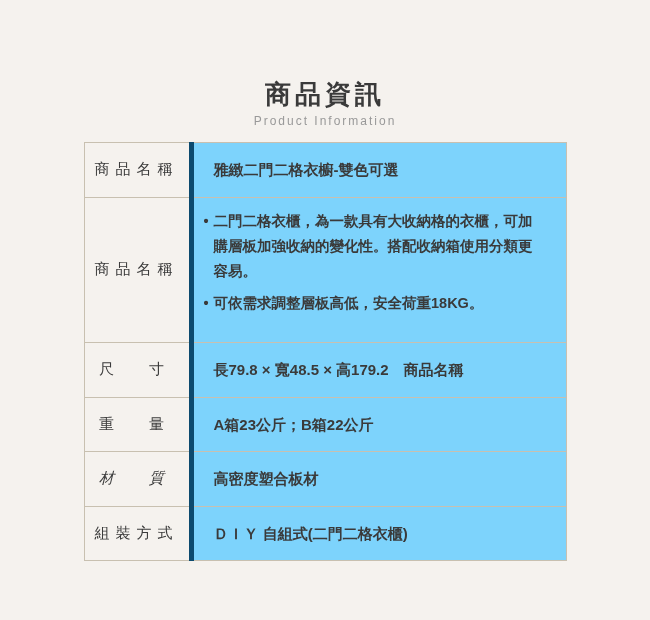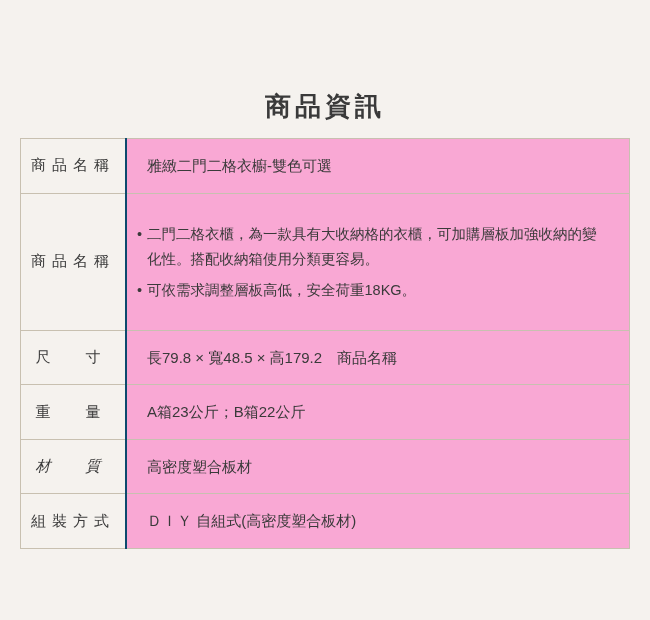--- a/index.html
+++ b/index.html
@@ -8,21 +8,21 @@
       width: 650px;
       height: 620px;
       background-color: #f5f2ee;
       font-family: "Microsoft JhengHei", "微軟正黑體", "PingFang TC", sans-serif;
       display: flex;
       align-items: center;
       justify-content: center;
     }
 
     .container {
-      width: 610px;
+      width: 483px;
       background-color: #f5f2ee;
     }
 
     .header {
       text-align: center;
       padding: 18px 0 14px 0;
     }
 
     .header-title {
       font-size: 26px;
@@ -57,35 +57,36 @@
 
     .label-cell {
       width: 100px;
       padding: 16px 10px;
       text-align: center;
       font-size: 15px;
       color: #3a3a3a;
       letter-spacing: 6px;
       vertical-align: middle;
       background-color: #f5f2ee;
-      border-right: 2px solid #0c4a6e;
+      border-right: 5px solid #0c4a6e;
       white-space: nowrap;
     }
 
     .value-cell {
       padding: 14px 20px;
       font-size: 15px;
       color: #3a3a3a;
       vertical-align: middle;
-      background-color: #f9a8d4;
+      background-color: #7dd3fc;
       line-height: 1.7;
+      font-weight: bold;
     }
 
     .value-cell.desc {
-      padding: 28px 20px 14px 10px;
+      padding: 11px 20px 14px 10px;
     }
 
     .bullet-list {
       list-style: none;
       padding: 0;
       margin: 0;
     }
 
     .bullet-list li {
       padding-left: 10px;
@@ -105,20 +106,21 @@
       left: 0;
       top: 0;
     }
   </style>
 </head>
 <body>
 
 <div class="container">
   <div class="header">
     <span class="header-title">商品資訊</span>
+    <span class="header-subtitle">Product Information</span>
   </div>
 
   <table class="table">
     <tbody id="table-body">
     <tr>
           <td class="label-cell">商品名稱</td>
           <td class="value-cell">雅緻二門二格衣櫥-雙色可選</td>
         </tr>
         <tr>
           <td class="label-cell">商品名稱</td>
@@ -136,17 +138,17 @@
         <tr>
           <td class="label-cell" style="letter-spacing: 10px;">重　量</td>
           <td class="value-cell">A箱23公斤；B箱22公斤</td>
         </tr>
         <tr>
           <td class="label-cell" style="letter-spacing: 10px; font-style: italic;">材　質</td>
           <td class="value-cell">高密度塑合板材</td>
         </tr>
         <tr>
           <td class="label-cell">組裝方式</td>
-          <td class="value-cell">ＤＩＹ 自組式(高密度塑合板材)</td>
+          <td class="value-cell">ＤＩＹ 自組式(二門二格衣櫃)</td>
         </tr>
       </tbody>
   </table>
 </div>
 
 </body></html>

